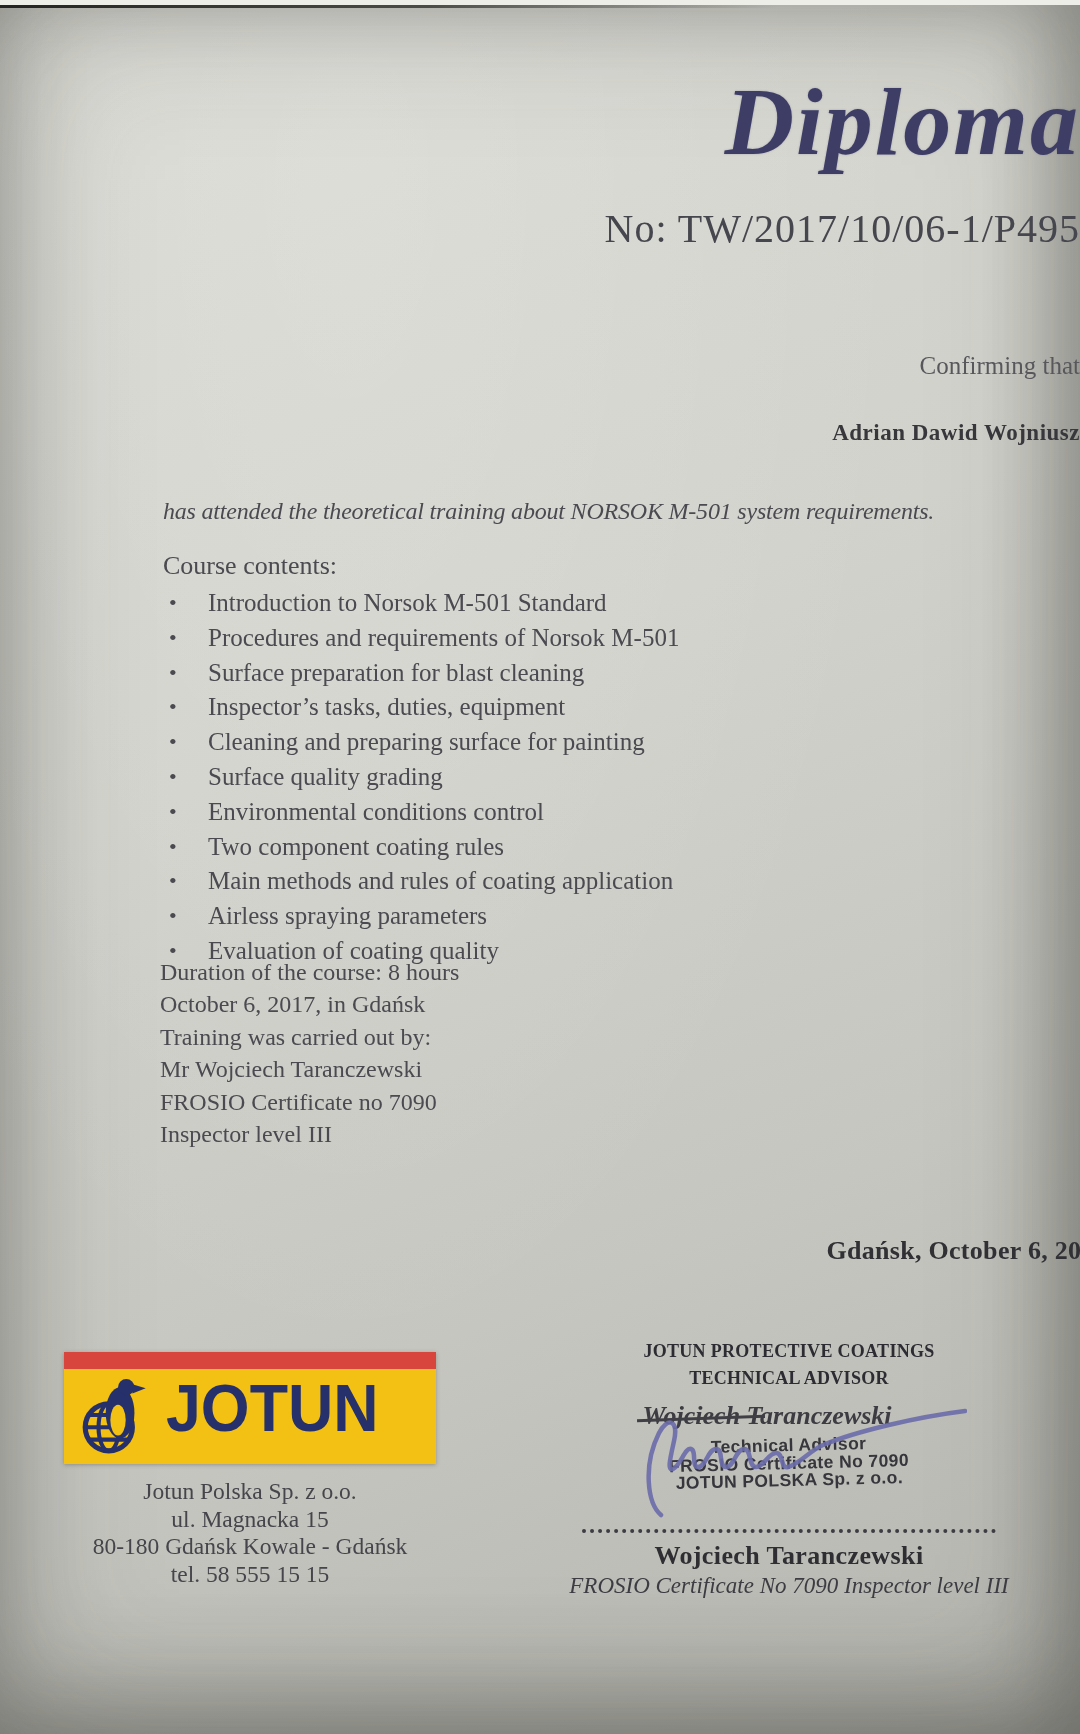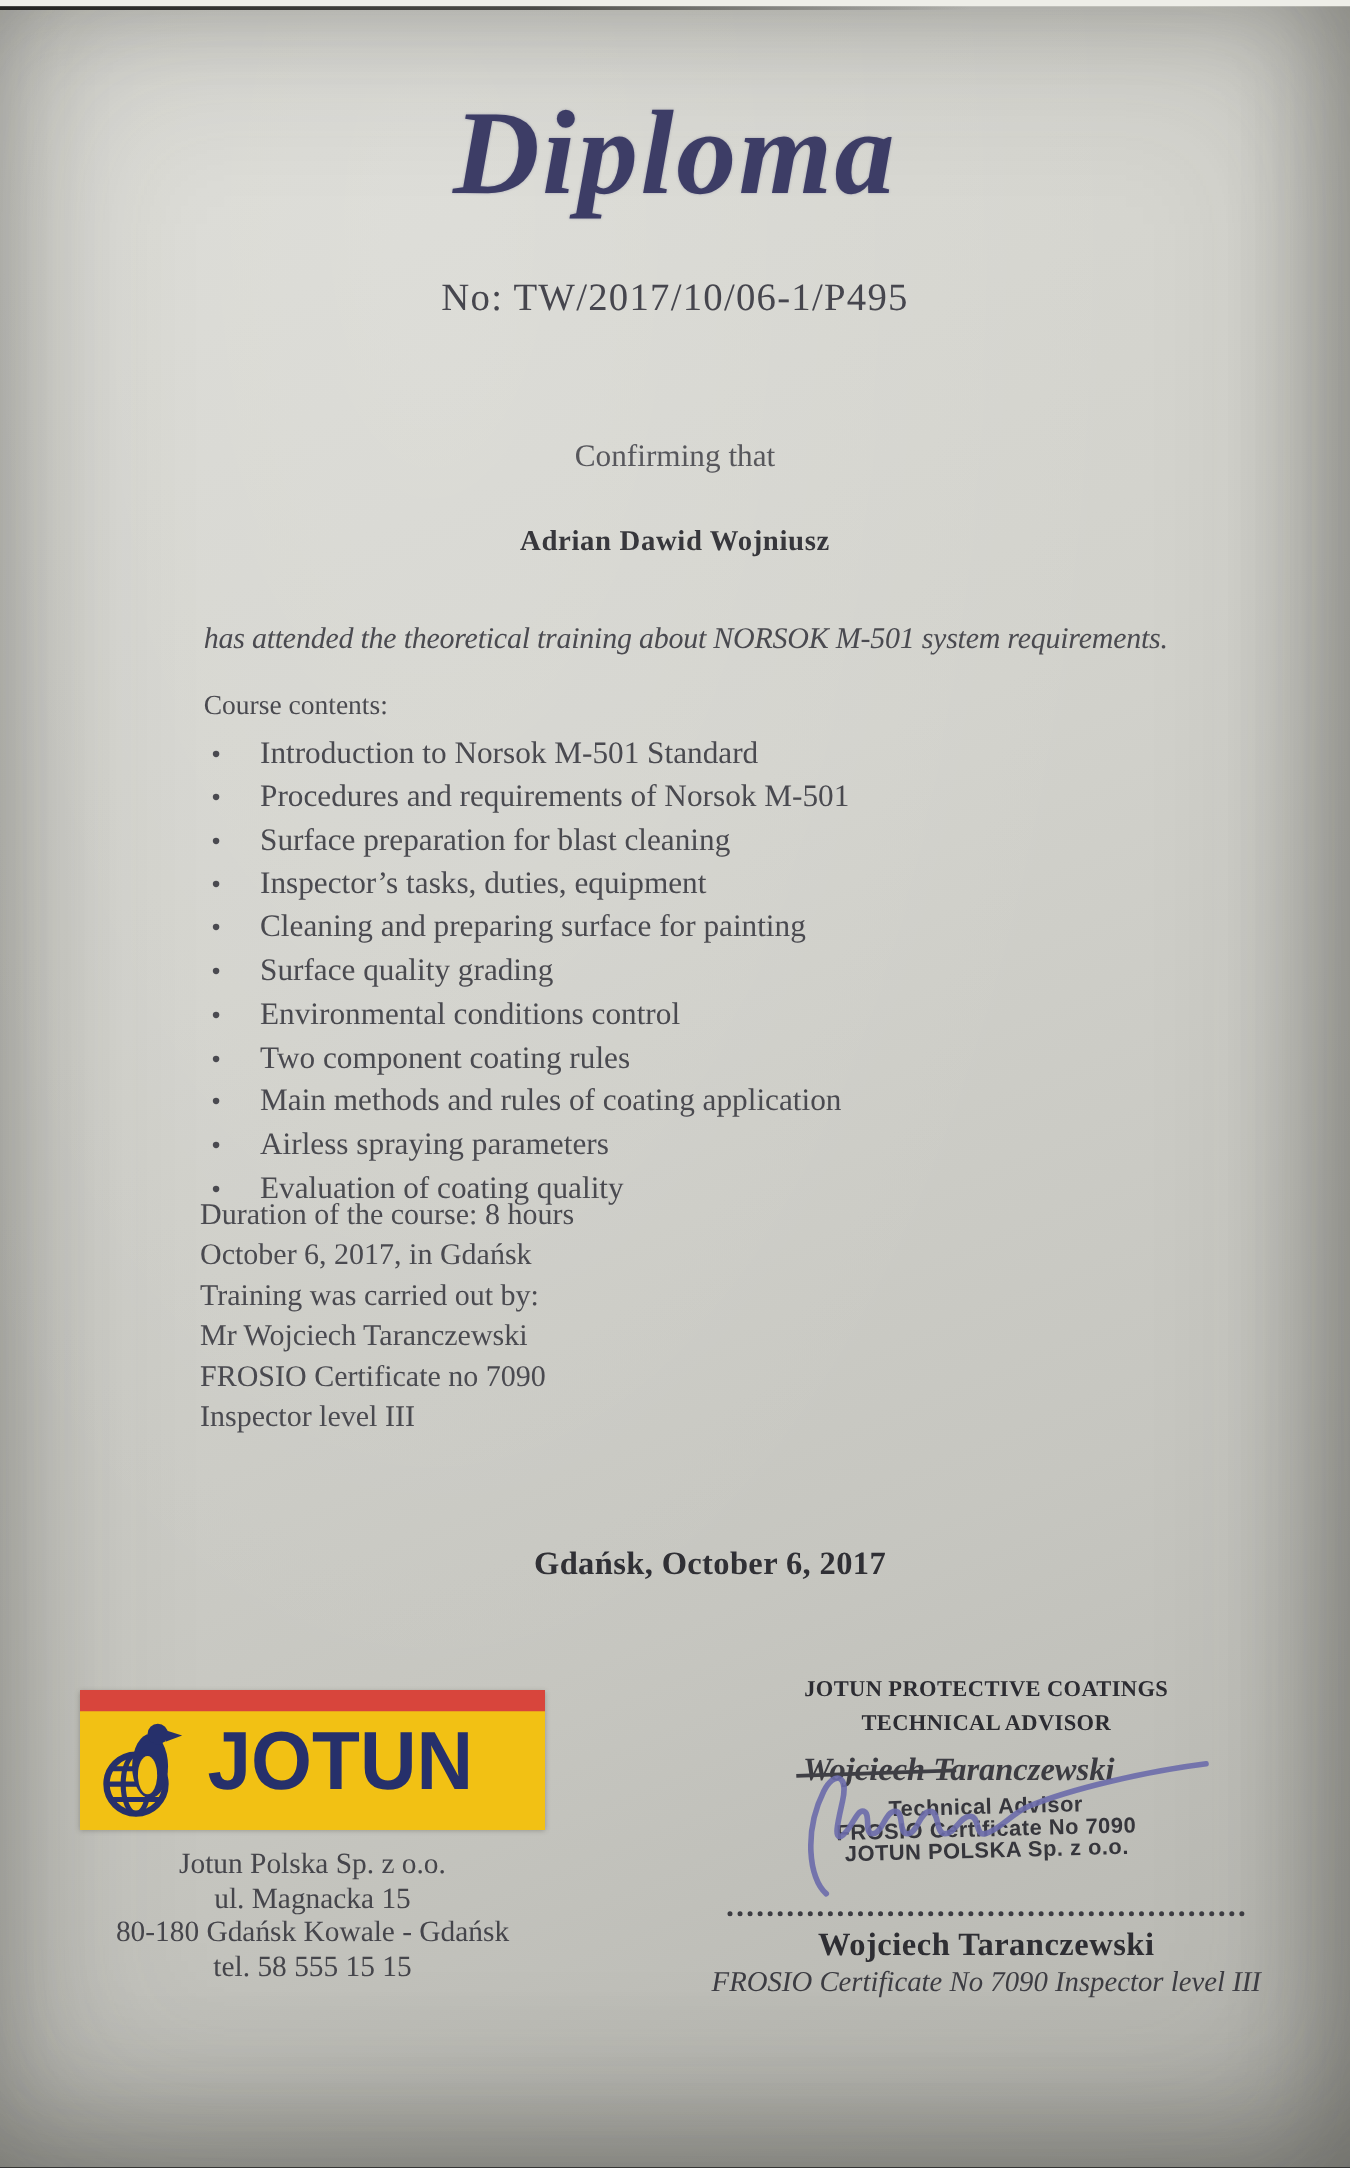--- a/index.html
+++ b/index.html
@@ -9,28 +9,28 @@
     color:#4a4a50;
     background:
       radial-gradient(ellipse at 32% 10%, rgba(255,255,255,.16), transparent 55%),
       linear-gradient(158deg,#dadad4 0%,#d2d2cc 40%,#c6c6c0 70%,#b5b5af 100%);
     box-shadow: inset 0 0 150px rgba(50,50,45,.30), inset 0 -50px 90px rgba(40,40,35,.20), inset -30px 0 70px rgba(45,45,40,.18);
   }
   .top-white{position:absolute;top:0;left:0;right:0;height:5px;background:#eeeee8;}
   .top-dark{position:absolute;top:5px;left:0;width:72%;height:3px;
     background:linear-gradient(90deg,#232321,#4b4b47 55%,rgba(75,75,71,0) 100%);}
   .txt{position:absolute;}
-  .center{left:0;right:0;text-align:center;}
+  .center{left:0;right:0;text-align:right;}
   .title{top:66px;font-size:96px;font-style:italic;font-weight:600;color:#3d3d66;
     letter-spacing:2px;text-shadow:0 0 2px rgba(61,61,102,.35);}
-  .number{top:220px;font-size:31px;color:#46464e;letter-spacing:1px;}
+  .number{top:205px;font-size:40px;color:#46464e;letter-spacing:1px;}
   .confirming{top:352px;font-size:25px;color:#57575c;}
   .name{top:420px;font-size:23px;font-weight:bold;color:#37373c;letter-spacing:.5px;}
   .statement{top:498px;left:163px;right:44px;font-size:24px;letter-spacing:-0.2px;font-style:italic;}
-  .course-label{top:551px;left:163px;font-size:22px;}
+  .course-label{top:551px;left:163px;font-size:26px;}
   ul.course{top:586px;left:163px;right:83px;margin:0;padding:0;list-style:none;font-size:25px;}
   ul.course li{position:relative;line-height:34.8px;padding-left:45px;}
   ul.course li::before{content:"•";position:absolute;left:6px;font-size:22px;color:#4a4a50;}
   .details{top:956px;left:160px;font-size:24px;line-height:32.4px;}
   .place-date{top:1236px;font-size:26px;font-weight:bold;color:#303035;transform:translateX(28px);letter-spacing:.3px;}
 
   
   .footer-left{position:absolute;left:64px;top:1352px;width:372px;text-align:center;}
   .logo-box{position:relative;width:100%;height:112px;background:#F2C114;box-shadow:0 1px 4px rgba(60,60,50,.35);}
   .logo-red{position:absolute;top:0;left:0;right:0;height:17px;background:#D8453C;}

